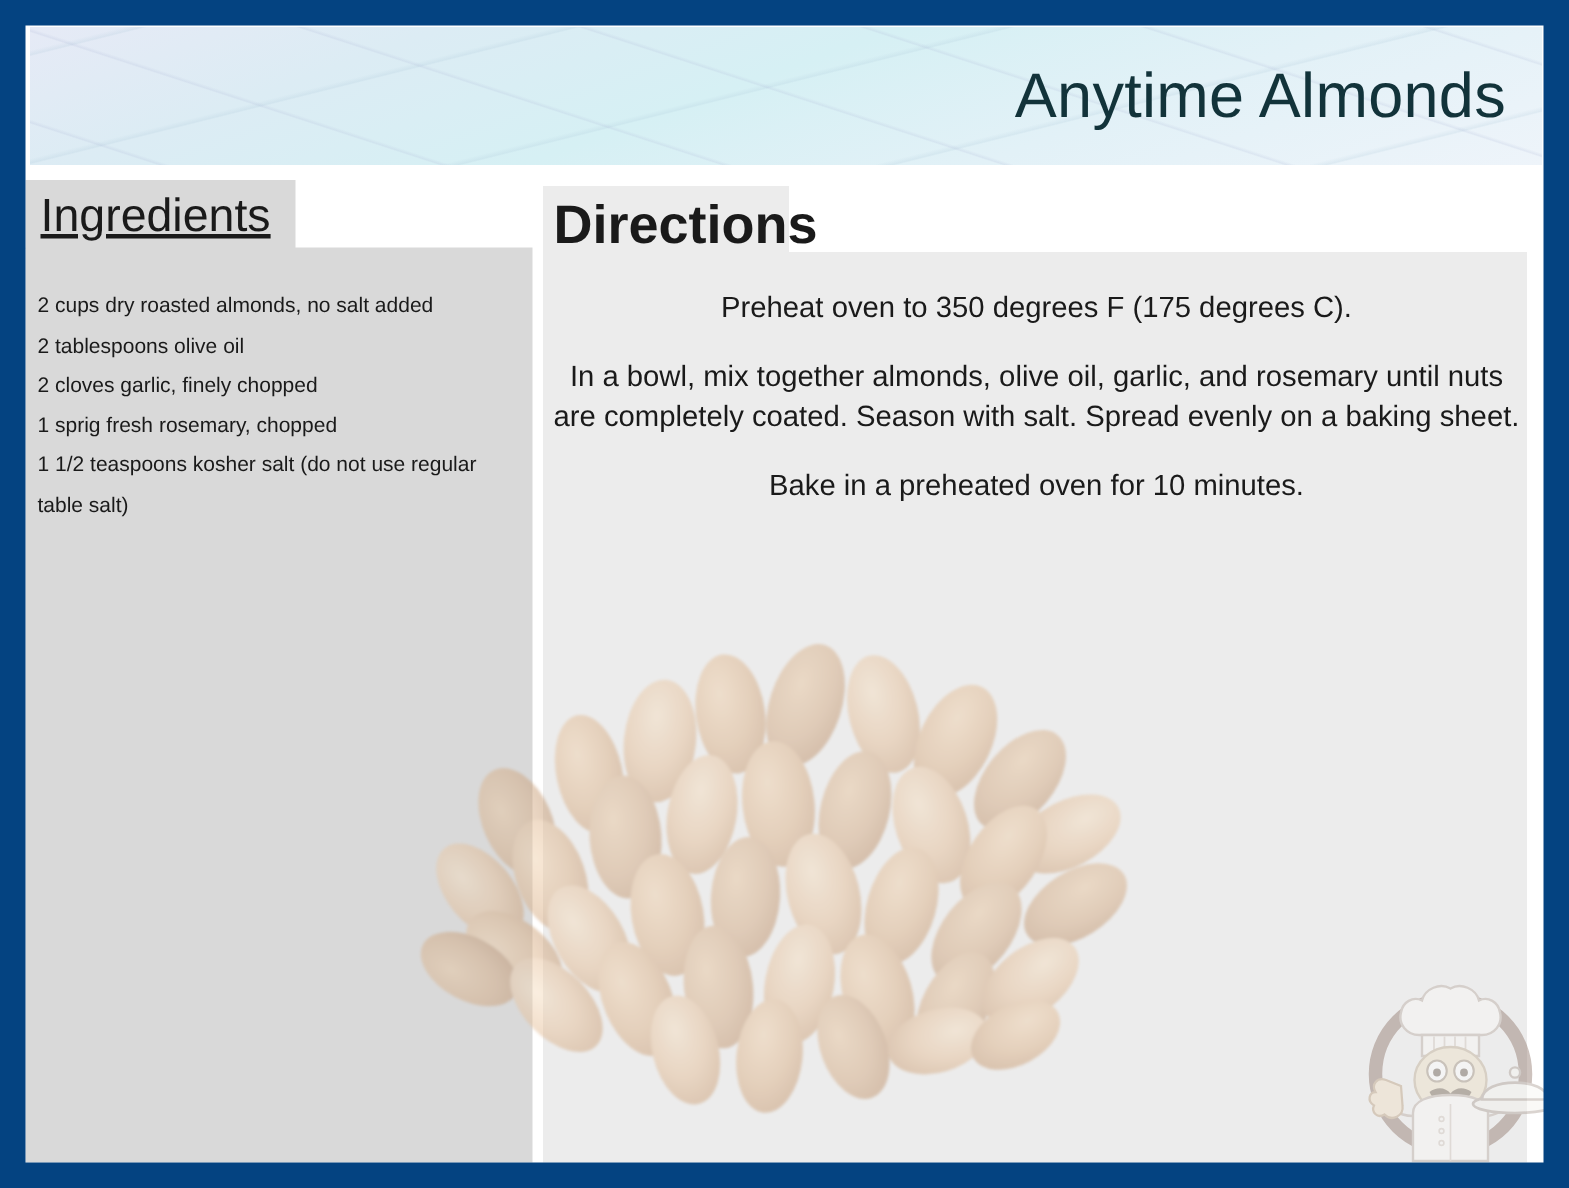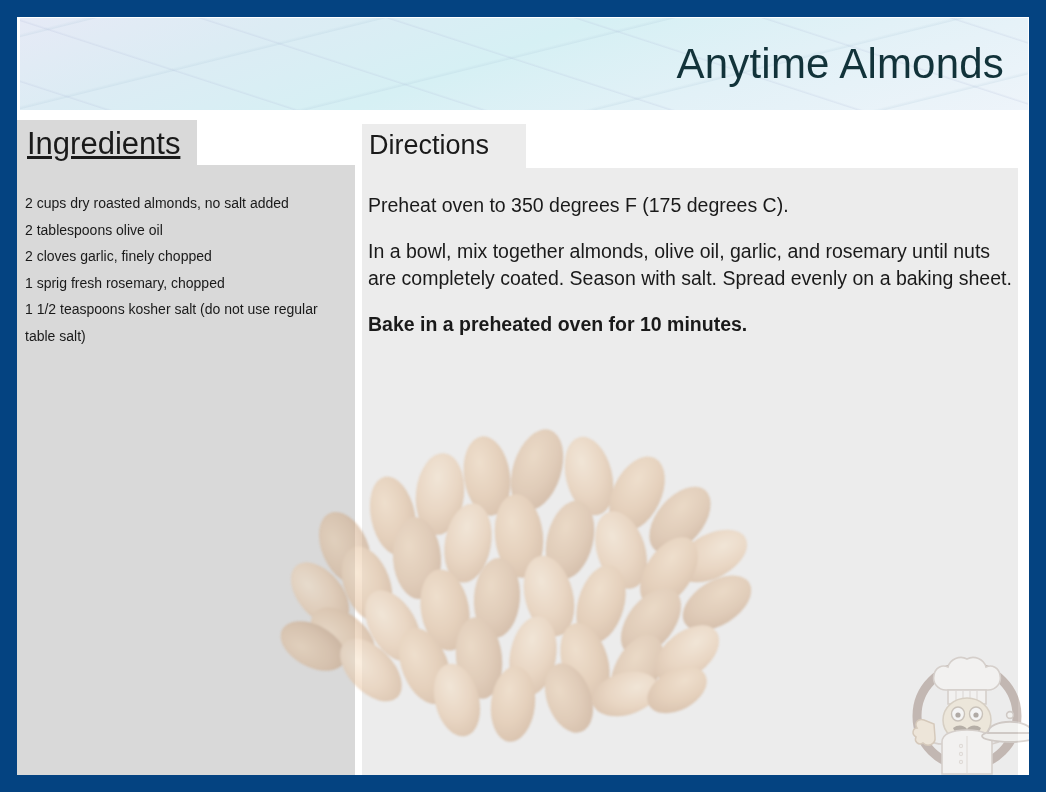--- a/index.html
+++ b/index.html
@@ -132,40 +132,41 @@
     top: 168px;
     width: 656px;
     height: 607px;
     background: #ececec;
     z-index: 4;
   }
   .dir-heading {
     position: absolute;
     left: 369px;
     top: 132px;
-    font-size: 27px;
-    font-weight: 400;
+    font-size: 36px;
+    font-weight: 700;
     color: #1a1a1a;
     z-index: 12;
     line-height: 1;
   }
   .dir-body {
     position: absolute;
     left: 368px;
     top: 192px;
     width: 646px;
     font-size: 19.5px;
     line-height: 27px;
     color: #1a1a1a;
     z-index: 12;
+    text-align: center;
   }
   .dir-body p {
     margin: 0 0 19px 0;
   }
-  .dir-body p:last-child { margin-bottom: 0; font-weight: bold; }
+  .dir-body p:last-child { margin-bottom: 0; }
 
   
   .almond-photo {
     position: absolute;
     left: 225px;
     top: 398px;
     width: 560px;
     height: 350px;
     z-index: 8;
     opacity: 0.47;

